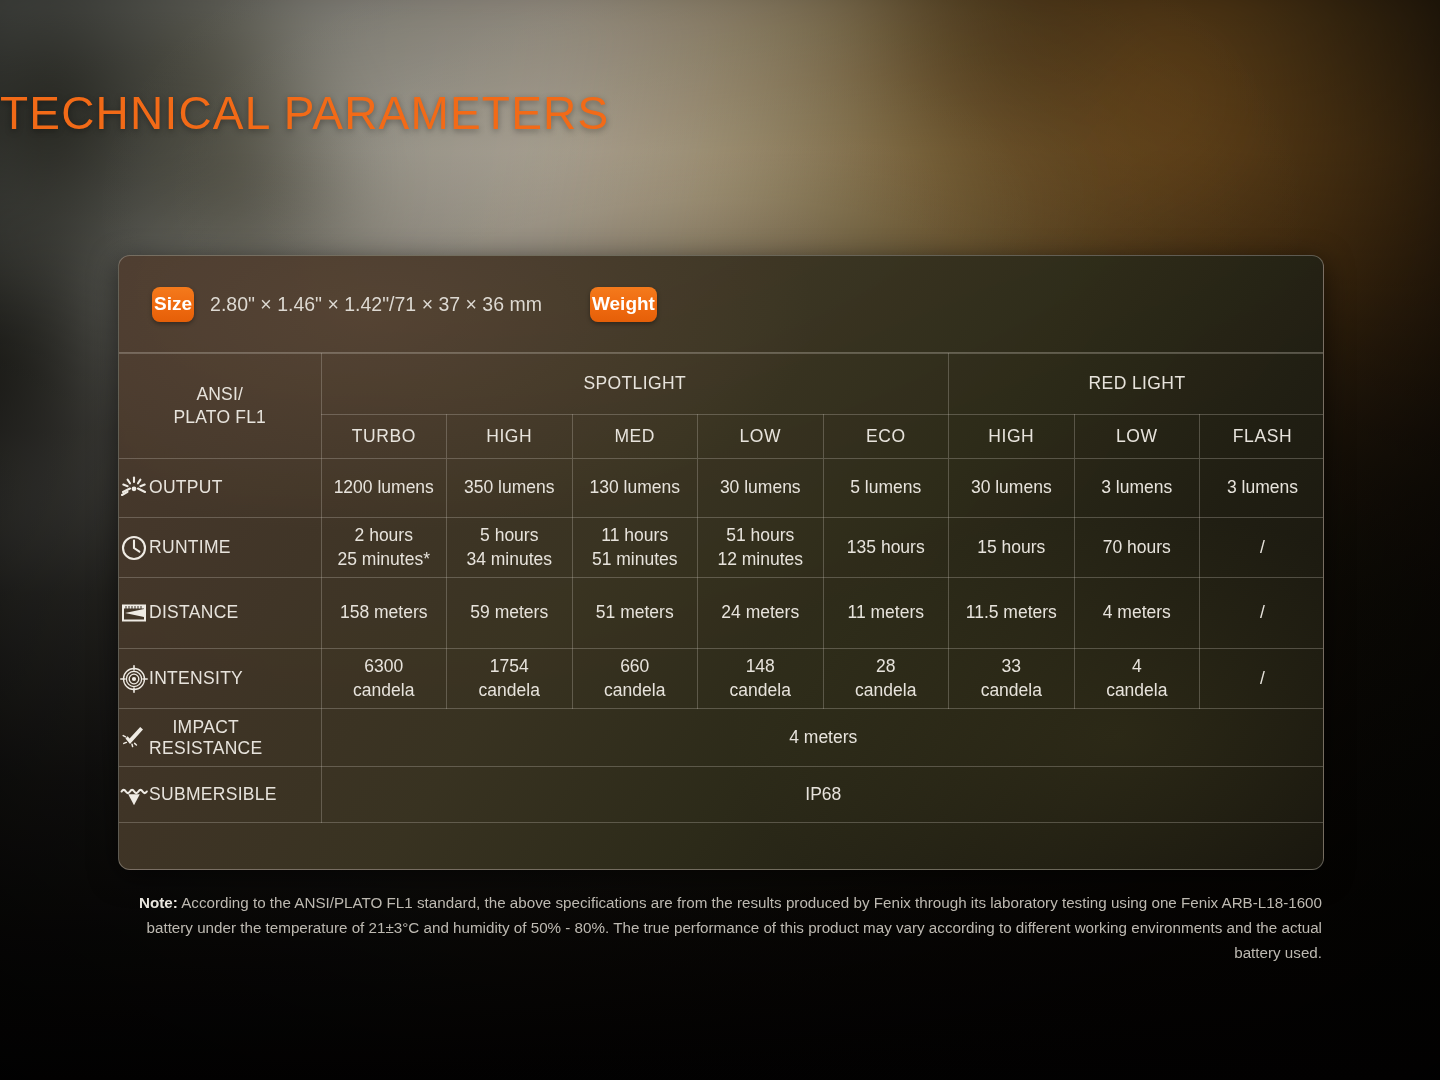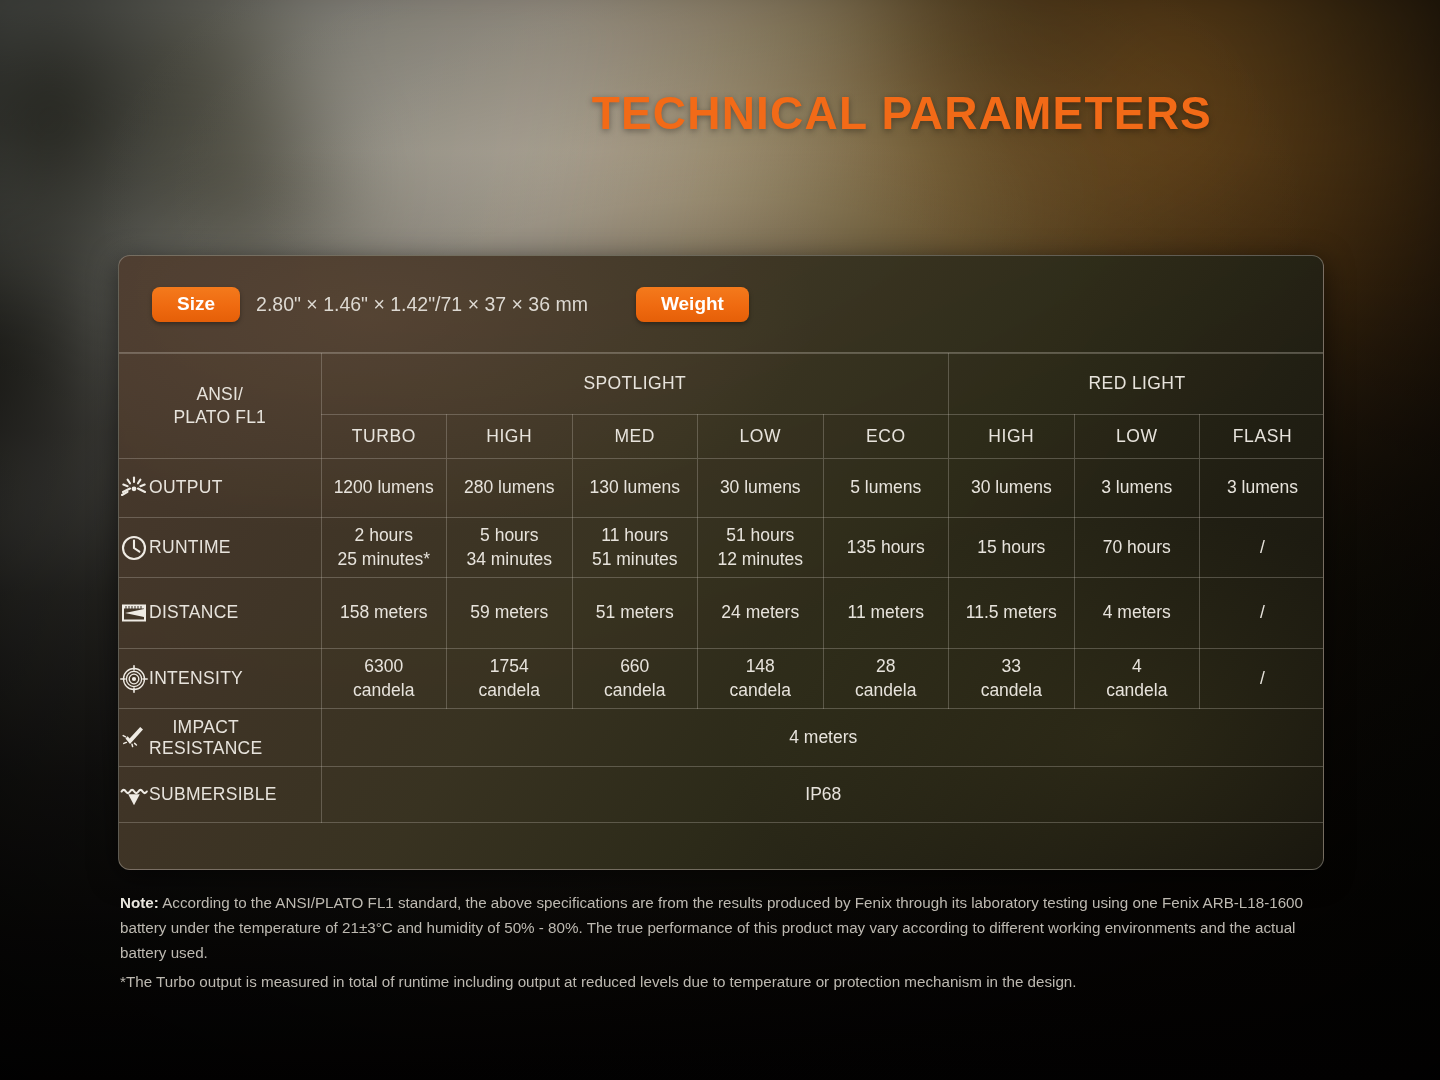--- a/index.html
+++ b/index.html
@@ -66,23 +66,23 @@
       radial-gradient(ellipse 900px 520px at 700px 210px, rgba(255,255,255,0.05), rgba(0,0,0,0) 70%),
       radial-gradient(ellipse 1150px 760px at 720px 520px, rgba(0,0,0,0) 42%, rgba(0,0,0,0.55) 100%);
   }
 
   
   #page-title {
     position: absolute;
     top: 86px;
     left: 0;
     width: 1212px;
-    text-align: right;
+    text-align: left;
     font-size: 46px;
-    font-weight: bold;
+    font-weight: normal;
     letter-spacing: 1.2px;
     color: #f26a17;
     text-shadow: 0 2px 6px rgba(0,0,0,0.35);
   }
 
   
   #spec-panel {
     position: absolute;
     left: 118px;
     top: 255px;
@@ -118,21 +118,21 @@
     display: flex;
     align-items: center;
     padding-left: 33px;
     border-bottom: 1px solid rgba(198,192,182,0.34);
   }
   .pill {
     display: inline-flex;
     align-items: center;
     justify-content: center;
     height: 35px;
-    padding: 0 25px;
+    padding: 0 2px;
     border-radius: 8px;
     background: linear-gradient(180deg, #f47a1c 0%, #ef6a10 55%, #e55f08 100%);
     color: #ffffff;
     font-size: 19px;
     font-weight: bold;
     box-shadow: 0 2px 4px rgba(0,0,0,0.35);
     white-space: nowrap;
   }
   .strip-value {
     color: #ddd9d2;
@@ -225,20 +225,21 @@
 
   
   #note {
     position: absolute;
     left: 120px;
     top: 890px;
     width: 1202px;
     color: #bdb9b1;
     font-size: 15.2px;
     line-height: 1.66;
+    text-align: right;
   }
   #note b { color: #e8e5de; }
   #note .note-star { display: block; margin-top: 3px; }
 </style>
 </head>
 <body>
 
 <div id="backdrop"></div>
 <div id="backdrop-shade"></div>
 <div id="backdrop-vignette"></div>
@@ -303,21 +304,21 @@
                 <path d="M4 19 L11 15.5"></path>
                   <path d="M26 19 L19 15.5"></path>
                 <path d="M3 22 L8.5 18.8"></path>
                 <circle cx="15" cy="15.8" r="2.4" fill="#efebe4" stroke="none"></circle>
               </svg>
             </span>
             <span class="txt">OUTPUT</span>
           </span>
         </td>
         <td>1200 lumens</td>
-        <td>280 lumens</td>
+        <td>350 lumens</td>
         <td>130 lumens</td>
         <td>30 lumens</td>
         <td>5 lumens</td>
         <td>30 lumens</td>
         <td>3 lumens</td>
         <td>3 lumens</td>
       </tr>
 
       <tr class="r-runtime">
         <td class="row-label">
@@ -423,14 +424,13 @@
       <tr class="r-blank">
         <td colspan="9"></td>
       </tr>
 
     </tbody>
   </table>
 </div>
 
 <div id="note">
   <span><b>Note:</b><span> According to the ANSI/PLATO FL1 standard, the above specifications are from the results produced by Fenix through its laboratory testing using one Fenix ARB-L18-1600 battery under the temperature of 21±3°C and humidity of 50% - 80%. The true performance of this product may vary according to different working environments and the actual battery used.</span></span>
-  <span class="note-star">*The Turbo output is measured in total of runtime including output at reduced levels due to temperature or protection mechanism in the design.</span>
 </div>
 
 </body></html>

